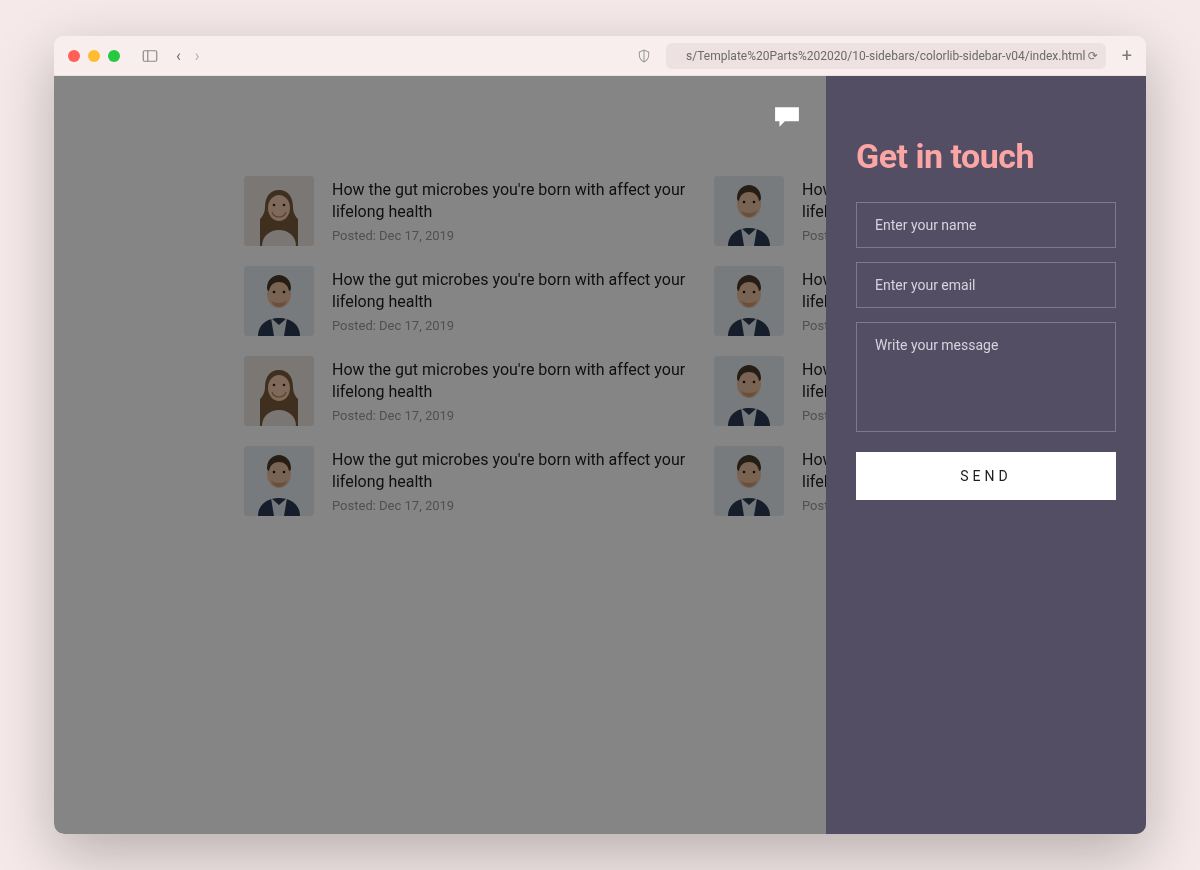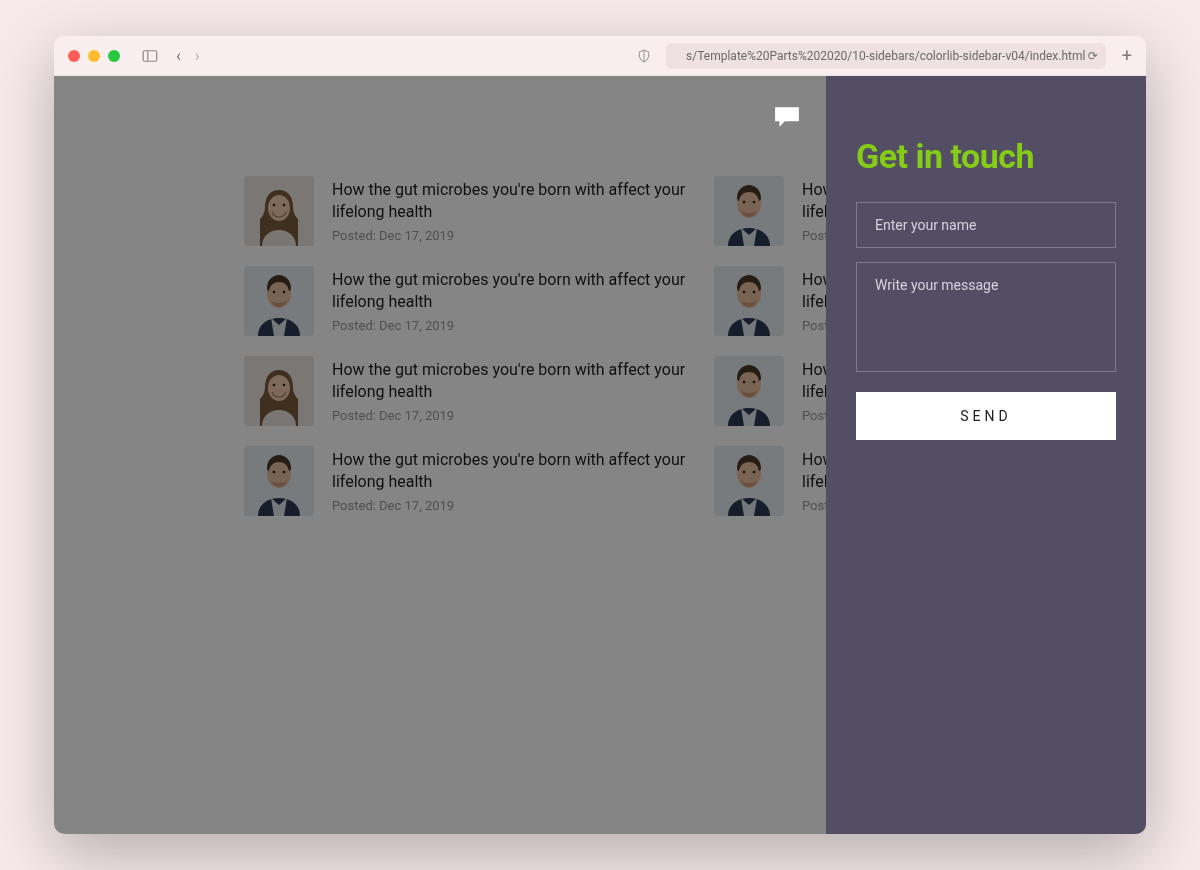--- a/index.html
+++ b/index.html
@@ -79,21 +79,21 @@
 .chat-toggle {
   position:absolute; top:30px; left:720px; width:26px; height:22px;
 }
 .chat-toggle svg { width:26px; height:22px; fill:#fff; }
 
 .sidebar {
   position:absolute; top:0; right:0; bottom:0; width:320px;
   background:#534e63; padding:60px 30px 30px 30px;
   display:flex; flex-direction:column;
 }
-.sidebar-title { color:#84cc16; font-size:34px; font-weight:700; margin-bottom:26px; letter-spacing:-0.5px; }
+.sidebar-title { color:#fca5a5; font-size:34px; font-weight:700; margin-bottom:26px; letter-spacing:-0.5px; }
 .field {
   width:100%; background:transparent; border:1px solid rgba(255,255,255,0.25);
   color:#e8e6ee; font-size:14px; padding:14px 18px; margin-bottom:14px;
   font-family:inherit; outline:none;
 }
 .field::placeholder { color:#d6d3df; }
 textarea.field { height:110px; resize:none; }
 .send-btn {
   width:100%; background:#fff; color:#1e1e1e; border:none;
   padding:16px 0; font-size:14px; font-weight:400; letter-spacing:4px;
@@ -287,17 +287,18 @@
 
     <div class="chat-toggle">
       <svg viewBox="0 0 24 20">
           <path d="M1 1h22v13H10l-5 5v-5H1z"></path>
         </svg>
     </div>
 
     <div class="sidebar">
       <div class="sidebar-title">Get in touch</div>
       <input class="field" type="text" placeholder="Enter your name" style="">
+      <input class="field" type="text" placeholder="Enter your email" style="">
       <textarea class="field" placeholder="Write your message" style=""></textarea>
       <button class="send-btn">SEND</button>
     </div>
   </div>
 </div>
 
 </body></html>

